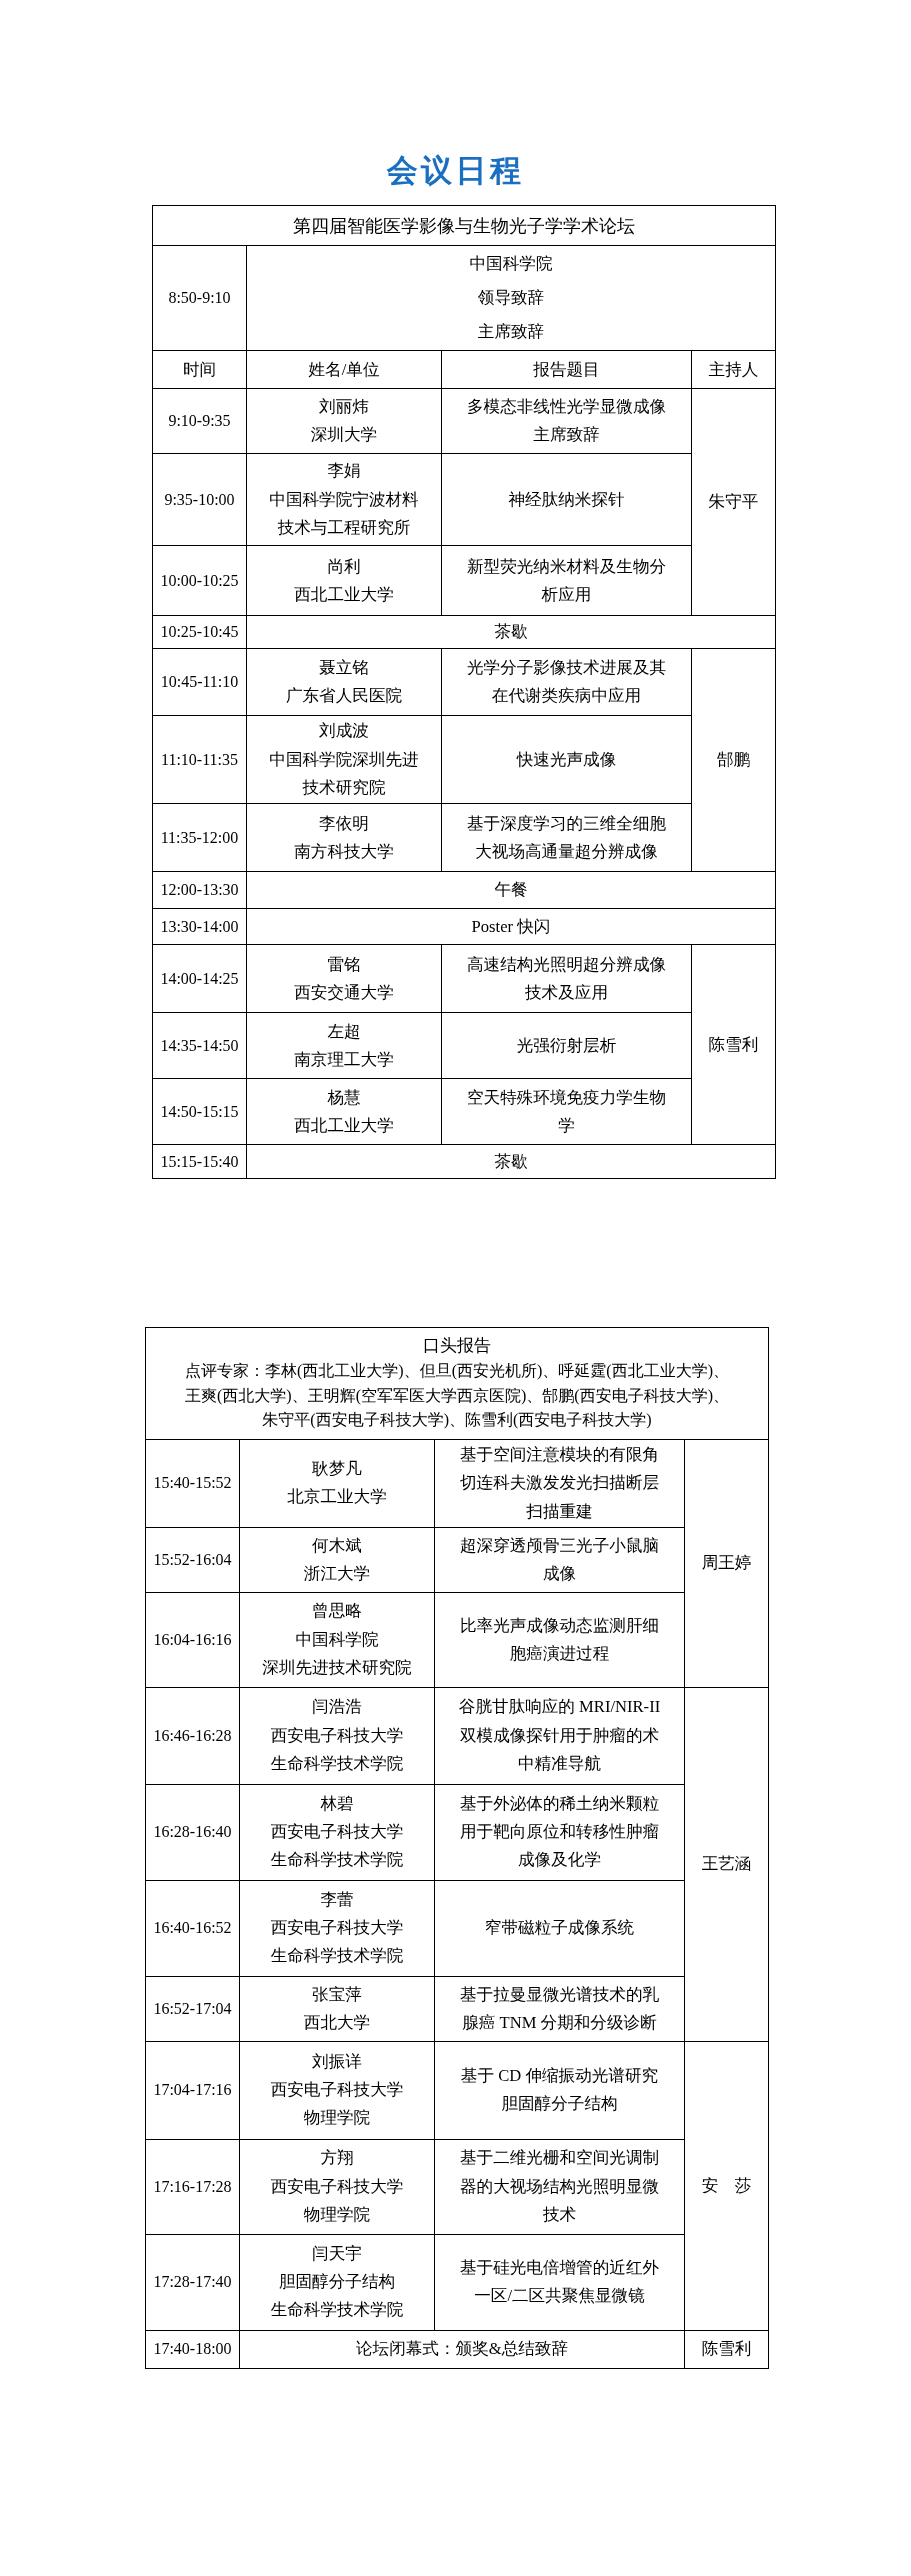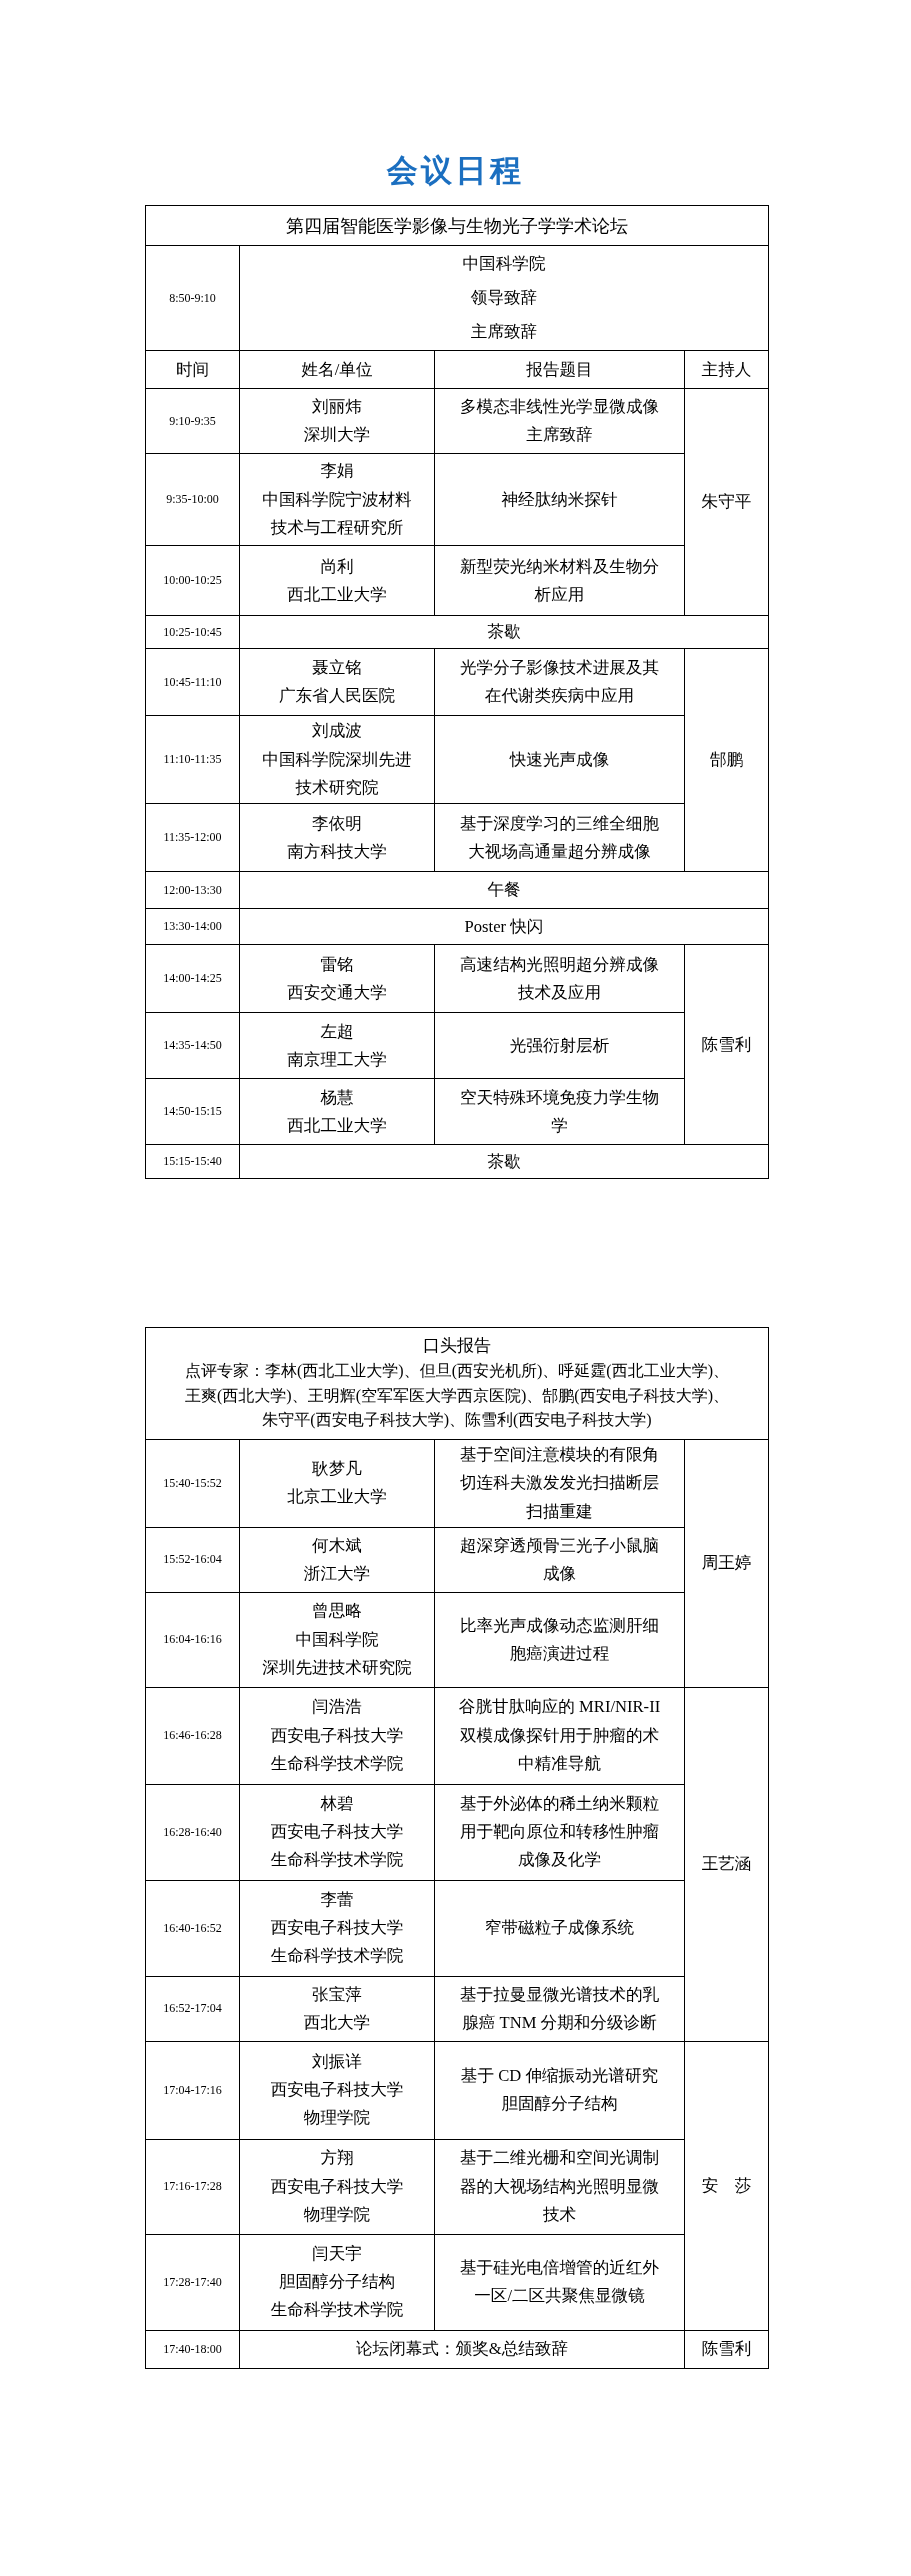--- a/index.html
+++ b/index.html
@@ -20,36 +20,36 @@
     margin-top: 20px;
   }
   table.sched {
     position: absolute;
     left: 145px;
     width: 623px;
     border-collapse: collapse;
     table-layout: fixed;
     border: 1.7px solid #000;
   }
-  #forum-table { top: 205px; }
+  #forum-table { top: 205px; margin-left: 7px; }
   #oral-table  { top: 1327px; }
   td {
     border: 1.7px solid #000;
     border-left-width: 1.1px;
     border-right-width: 1.1px;
     text-align: center;
     vertical-align: middle;
     font-size: 16.6px;
     padding: 1.1px 4.6px;
     overflow: hidden;
   }
   .ml { white-space: pre-line; line-height: 1.7; }
   .table-main-title td { font-size: 18px; }
   .opening-cell { white-space: pre-line; line-height: 2.05; }
-  .time-cell { font-size: 12px; padding: 1.1px 1.1px; }
+  .time-cell { font-size: 16px; padding: 1.1px 1.1px; }
   .oral-head-cell { padding: 3.4px 5.7px 5.7px 5.7px; }
   .oral-head-title { font-size: 17px; line-height: 1.6; }
   .reviewers { white-space: pre-line; line-height: 1.55; font-size: 16px; }
 </style>
 </head>
 <body>
 
 <div class="page-title" style="color: rgb(27, 111, 192);">会议日程</div>
 
 <table class="sched" id="forum-table">

